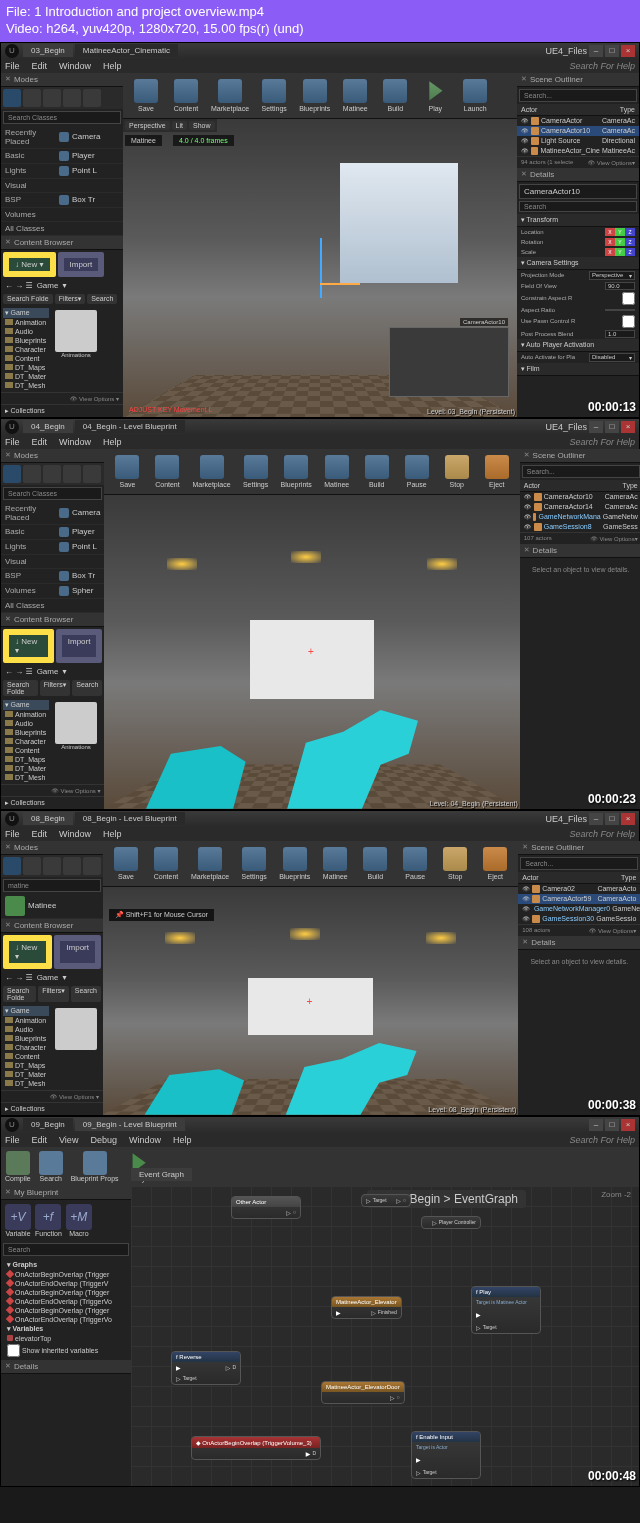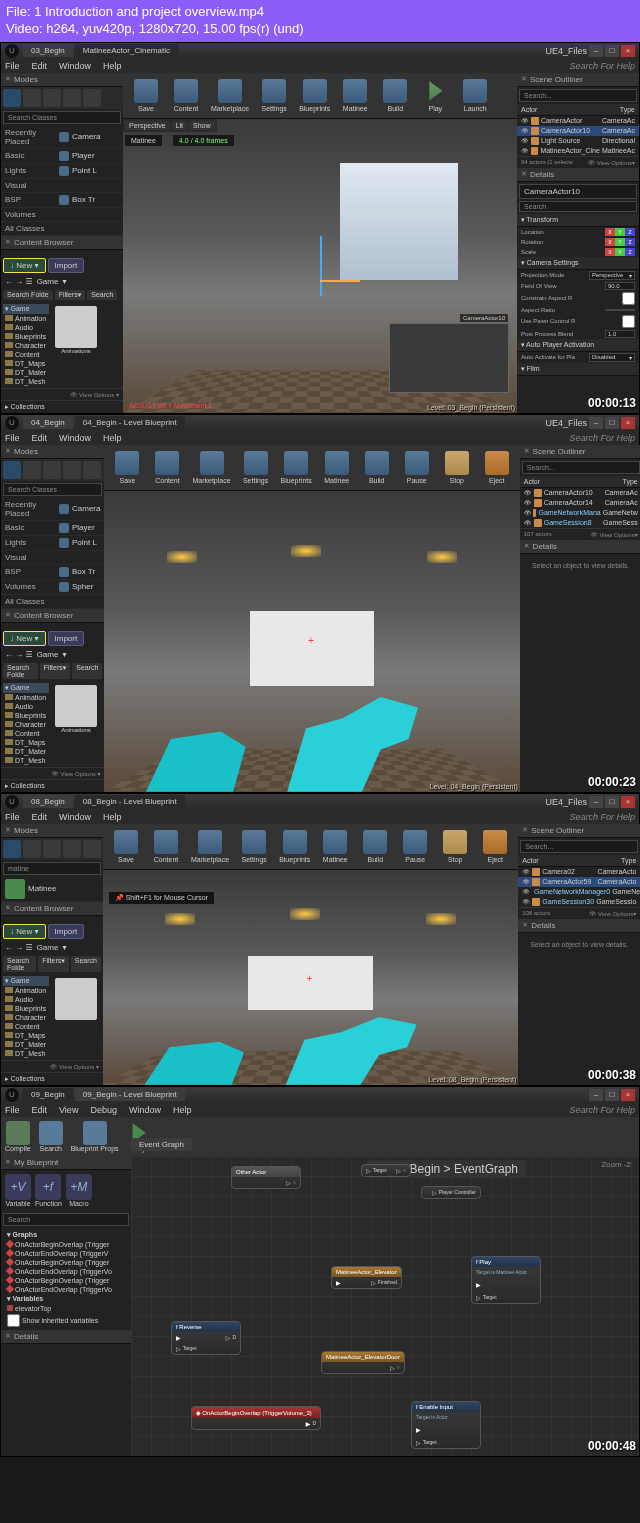--- a/index.html
+++ b/index.html
@@ -29,21 +29,21 @@
 .modes-brushes { display: flex; padding: 2px; gap: 2px; background: #2a2a2a; }
 .brush { width: 18px; height: 18px; background: #3a3a3a; border-radius: 2px; }
 .brush.sel { background: #2a4a6a; }
 .search-box { background: #1a1a1a; border: 1px solid #444; padding: 2px 4px; margin: 2px; font-size: 7px; color: #888; }
 .modes-list { font-size: 8px; }
 .modes-row { display: flex; padding: 2px 4px; border-bottom: 1px solid #2a2a2a; }
 .modes-cat { width: 54px; color: #aaa; }
 .modes-item { display: flex; align-items: center; gap: 3px; flex: 1; }
 .modes-icon { width: 10px; height: 10px; background: #4a6a8a; border-radius: 2px; }
 .cb-tools { display: flex; padding: 2px; gap: 2px; }
-.cb-btn { background: #2a4a3a; border: 1px solid #fde047; padding: 2px 6px; font-size: 8px; border-radius: 2px; margin-top: 6px; }
+.cb-btn { background: #2a4a3a; border: 6px solid #fde047; padding: 2px 6px; font-size: 8px; border-radius: 2px; }
 .cb-btn.import { background: #3a3a5a; border-color: #5a5a7a; }
 .cb-path { background: #222; padding: 2px 4px; font-size: 8px; display: flex; align-items: center; gap: 4px; }
 .cb-filters { display: flex; gap: 2px; padding: 2px; }
 .cb-filter { background: #333; padding: 1px 4px; font-size: 7px; border-radius: 2px; }
 .cb-tree { font-size: 7px; padding: 2px; }
 .cb-tree-row { padding: 1px 2px; display: flex; align-items: center; gap: 2px; }
 .folder-icon { width: 8px; height: 6px; background: #8a7a4a; }
 .cb-thumbs { display: flex; padding: 4px; gap: 4px; flex-wrap: wrap; }
 .thumb { width: 42px; height: 42px; background: #ccc; border-radius: 2px; }
 .thumb-label { font-size: 6px; text-align: center; }

